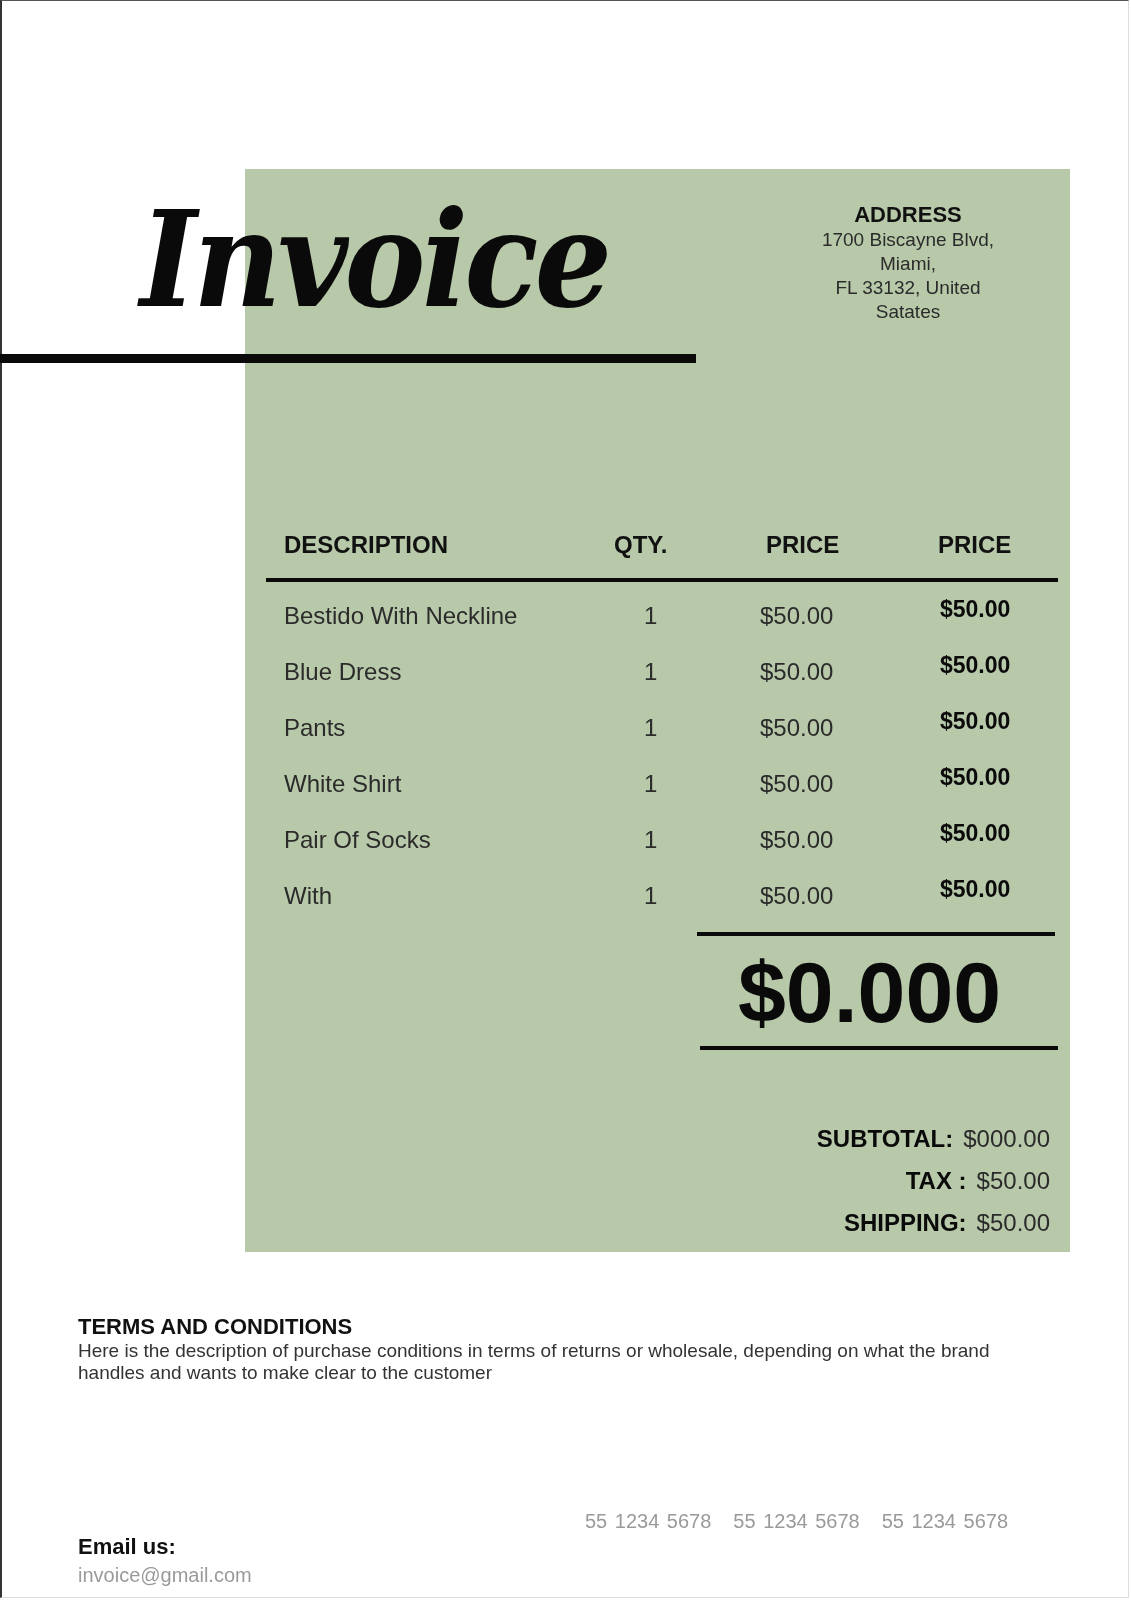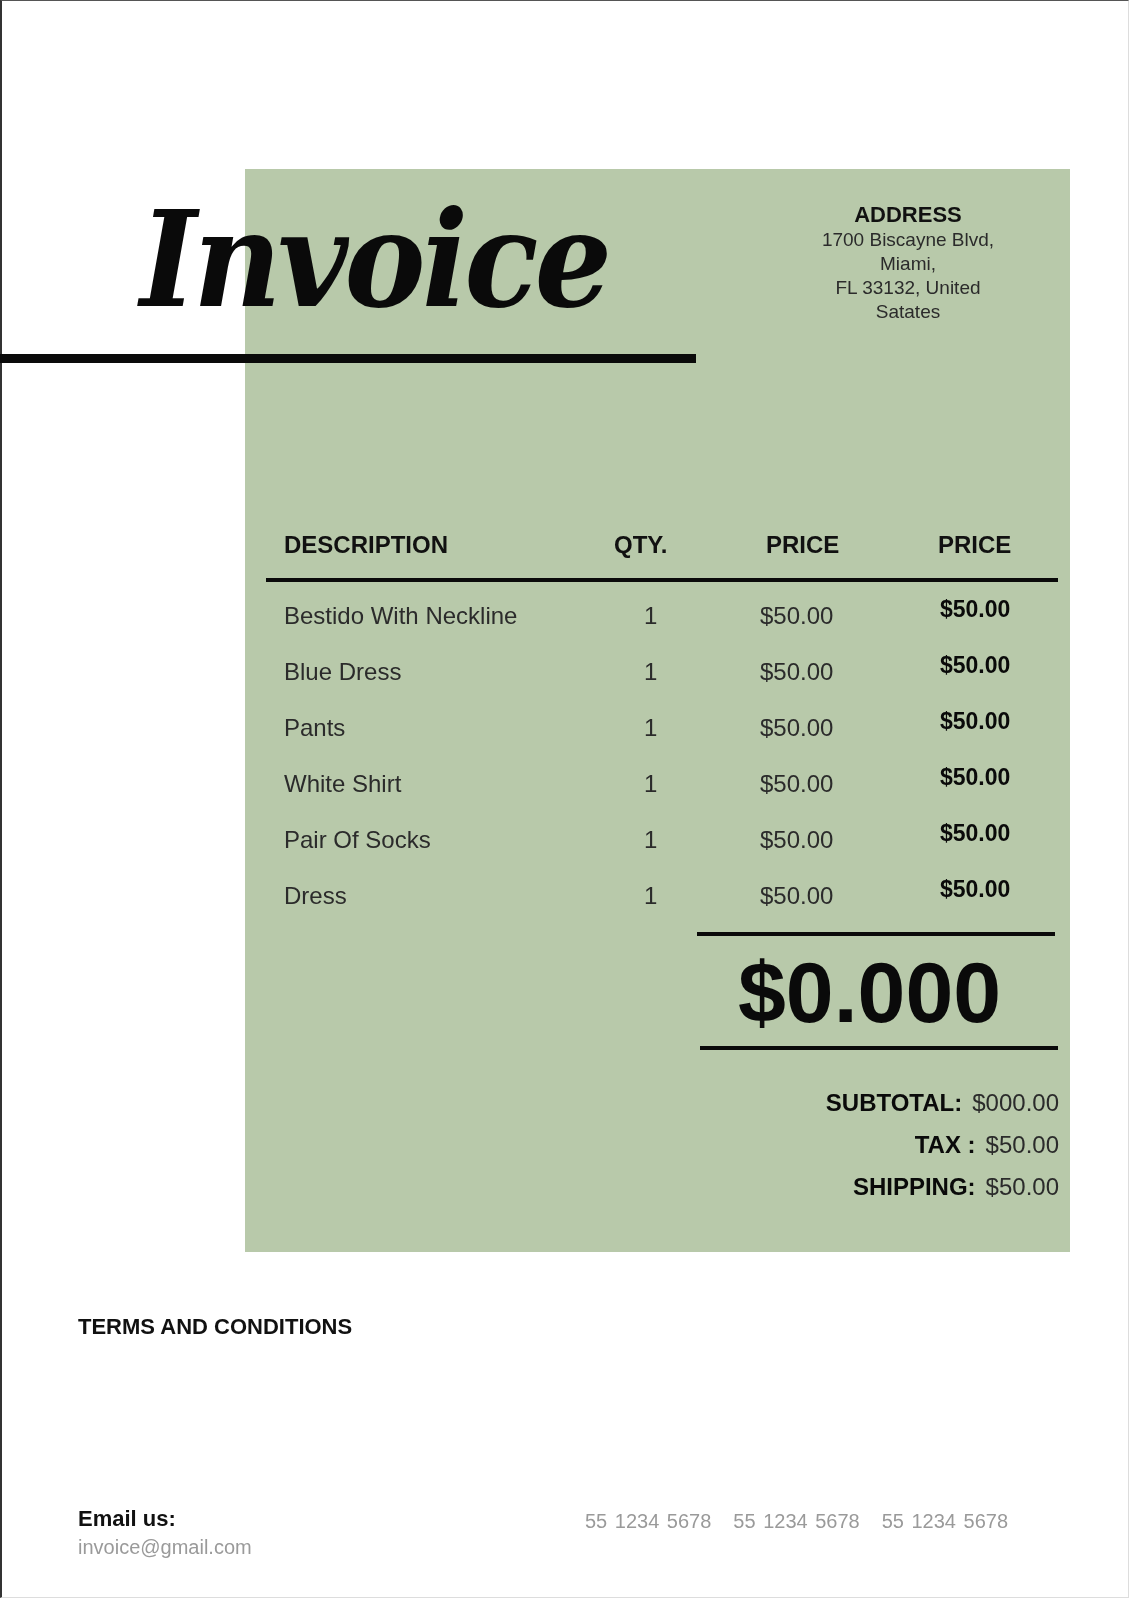--- a/index.html
+++ b/index.html
@@ -47,33 +47,33 @@
   .c-qty { position:absolute; left:644px; top:4px; font-size:24px; font-weight:300; color:#2b2b2b; }
   .c-price { position:absolute; left:760px; top:4px; font-size:24px; font-weight:300; color:#2b2b2b; }
   .c-total { position:absolute; left:940px; top:-2px; font-size:23px; font-weight:bold; color:#0a0a0a; }
 
   .grand-rule-top { position:absolute; left:697px; top:932px; width:358px; height:4px; background:#0a0a0a; }
   .grand-total {
     position:absolute; left:738px; top:940px; font-size:86px; font-weight:bold; line-height:104px; color:#0a0a0a;
   }
   .grand-rule-bot { position:absolute; left:700px; top:1046px; width:358px; height:4px; background:#0a0a0a; }
 
-  .summary { position:absolute; right:72px; text-align:right; font-size:24px; line-height:30px; white-space:nowrap; }
+  .summary { position:absolute; right:81px; text-align:right; font-size:24px; line-height:30px; white-space:nowrap;margin-top:36px; }
   .summary .k { font-weight:bold; color:#0a0a0a; }
   .summary .v { font-weight:300; color:#2b2b2b; margin-left:10px; }
   .s1 { top:1088px; } .s2 { top:1130px; } .s3 { top:1172px; }
 
   .terms { position:absolute; left:78px; top:1314px; width:980px; }
   .terms .label { font-weight:bold; font-size:22px; line-height:26px; }
   .terms .text { font-size:19px; line-height:22px; font-weight:300; color:#333; }
 
   .contact { position:absolute; top:1506px; }
   .contact .label { font-weight:bold; font-size:22px; line-height:26px; }
   .contact .value { font-size:20px; line-height:30px; font-weight:300; color:#9a9a9a; white-space:nowrap; word-spacing:2px; }
-  .email { left:78px; }
+  .email { left:78px;margin-top:28px; }
   .phone { left:585px; }
   .phone .value span { margin-right:22px; }
 </style>
 </head>
 <body>
 
 <div class="page-border"></div>
 <div class="green-panel"></div>
 
 <div class="title">Invoice</div>
@@ -118,21 +118,21 @@
     <span class="c-price">$50.00</span>
     <span class="c-total">$50.00</span>
   </div>
   <div class="row" style="top:224px">
     <span class="c-desc">Pair Of Socks</span>
     <span class="c-qty">1</span>
     <span class="c-price">$50.00</span>
     <span class="c-total">$50.00</span>
   </div>
   <div class="row" style="top:280px">
-    <span class="c-desc">Dress</span>
+    <span class="c-desc">With</span>
     <span class="c-qty">1</span>
     <span class="c-price">$50.00</span>
     <span class="c-total">$50.00</span>
   </div>
 </div>
 
 <div class="grand-rule-top"></div>
 <div class="grand-total">$0.000</div>
 <div class="grand-rule-bot"></div>
 
@@ -141,20 +141,21 @@
 </div>
 <div class="summary s2">
   <span class="k">TAX :</span><span class="v">$50.00</span>
 </div>
 <div class="summary s3">
   <span class="k">SHIPPING:</span><span class="v">$50.00</span>
 </div>
 
 <div class="terms">
   <div class="label">TERMS AND CONDITIONS</div>
+  <div class="text">Here is the description of purchase conditions in terms of returns or wholesale, depending on what the brand handles and wants to make clear to the customer</div>
 </div>
 
 <div class="contact email">
   <div class="label">Email us:</div>
   <div class="value">invoice@gmail.com</div>
 </div>
 
 <div class="contact phone">
   <div class="value">
     <span>55 1234 5678</span><span>55 1234 5678</span><span>55 1234 5678</span>

